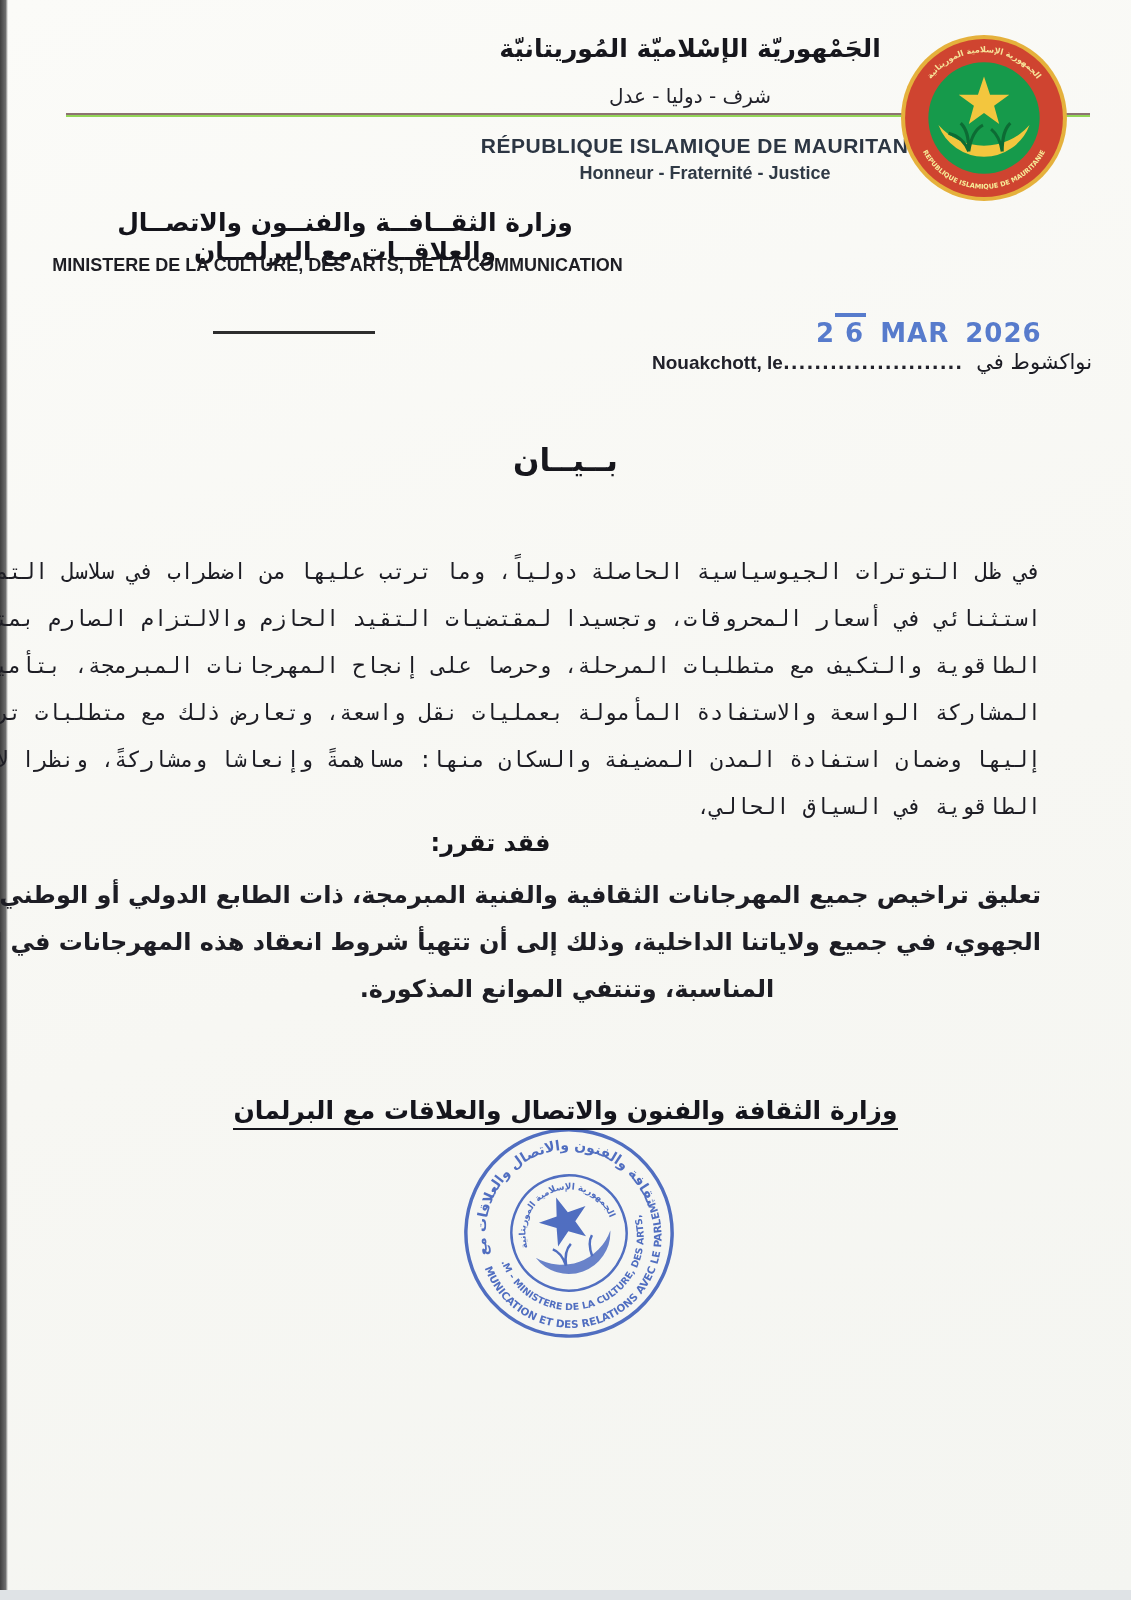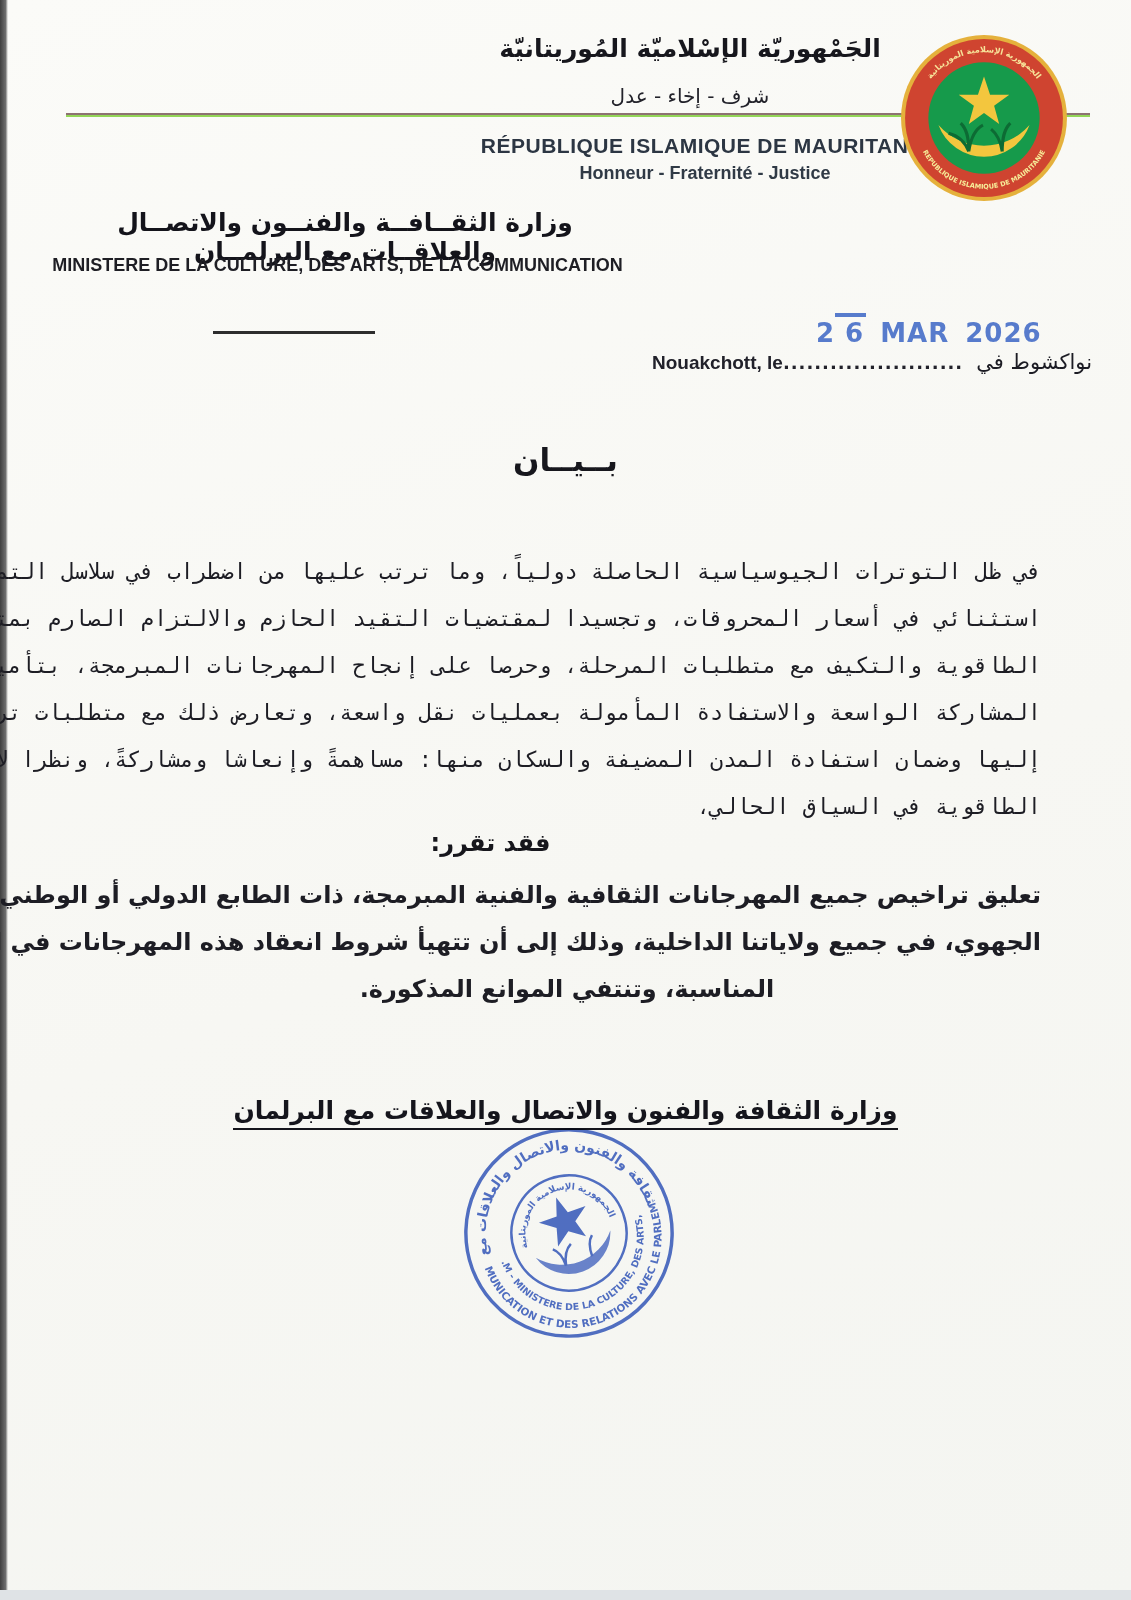--- a/index.html
+++ b/index.html
@@ -72,21 +72,21 @@
     transform:rotate(-20deg);opacity:.88;mix-blend-mode:multiply;}
 </style>
 </head>
 <body>
 
 <div class="page">
   <div class="scan-edge-left"></div>
   <div class="scan-edge-bottom"></div>
 
   <div class="ar-callig">الجَمْهوريّة الإسْلاميّة المُوريتانيّة</div>
-  <div class="ar-motto">شرف - إخاء - عدل</div>
+  <div class="ar-motto">شرف - دوليا - عدل</div>
   <div class="sep-line"></div>
   <div class="sep-line-right"></div>
   <div class="fr-title">RÉPUBLIQUE ISLAMIQUE DE MAURITANIE</div>
   <div class="fr-motto">Honneur - Fraternité - Justice</div>
 
   <svg class="emblem" viewBox="0 0 170 170">
     <defs>
       <path id="em-top" d="M 20,85 A 65,65 0 0 1 150,85"></path>
       <path id="em-bot" d="M 17,87 A 68,68 0 0 0 153,87"></path>
     </defs>

